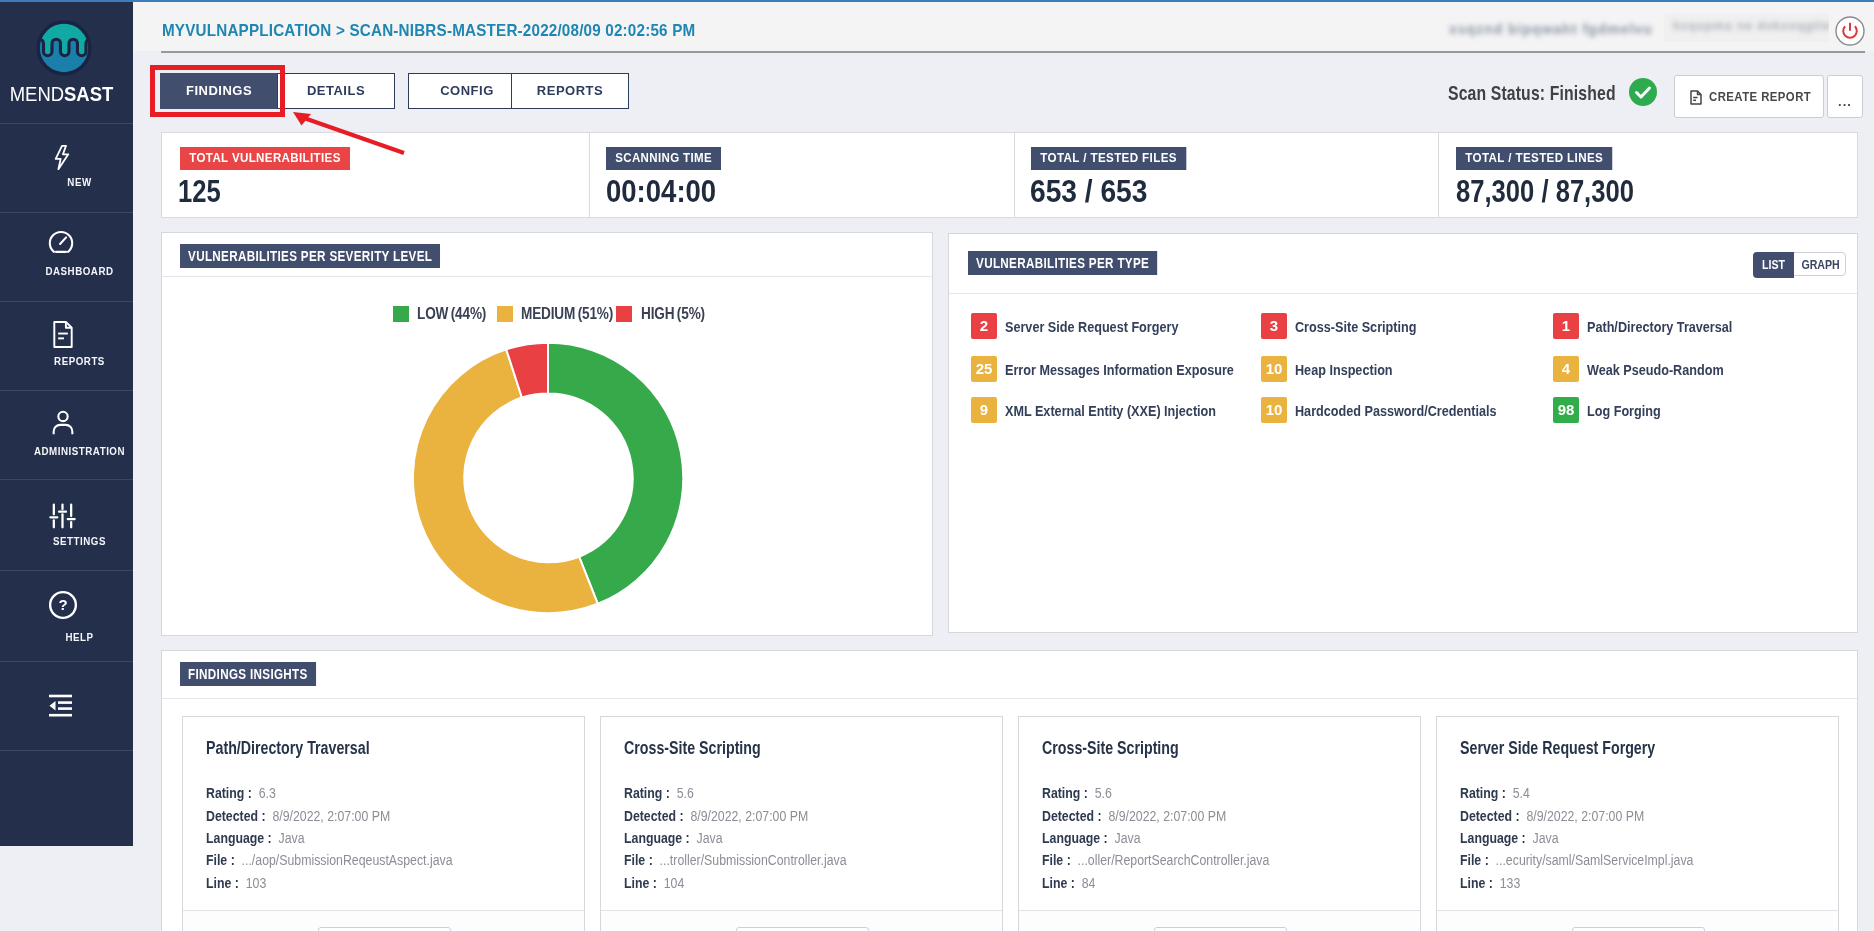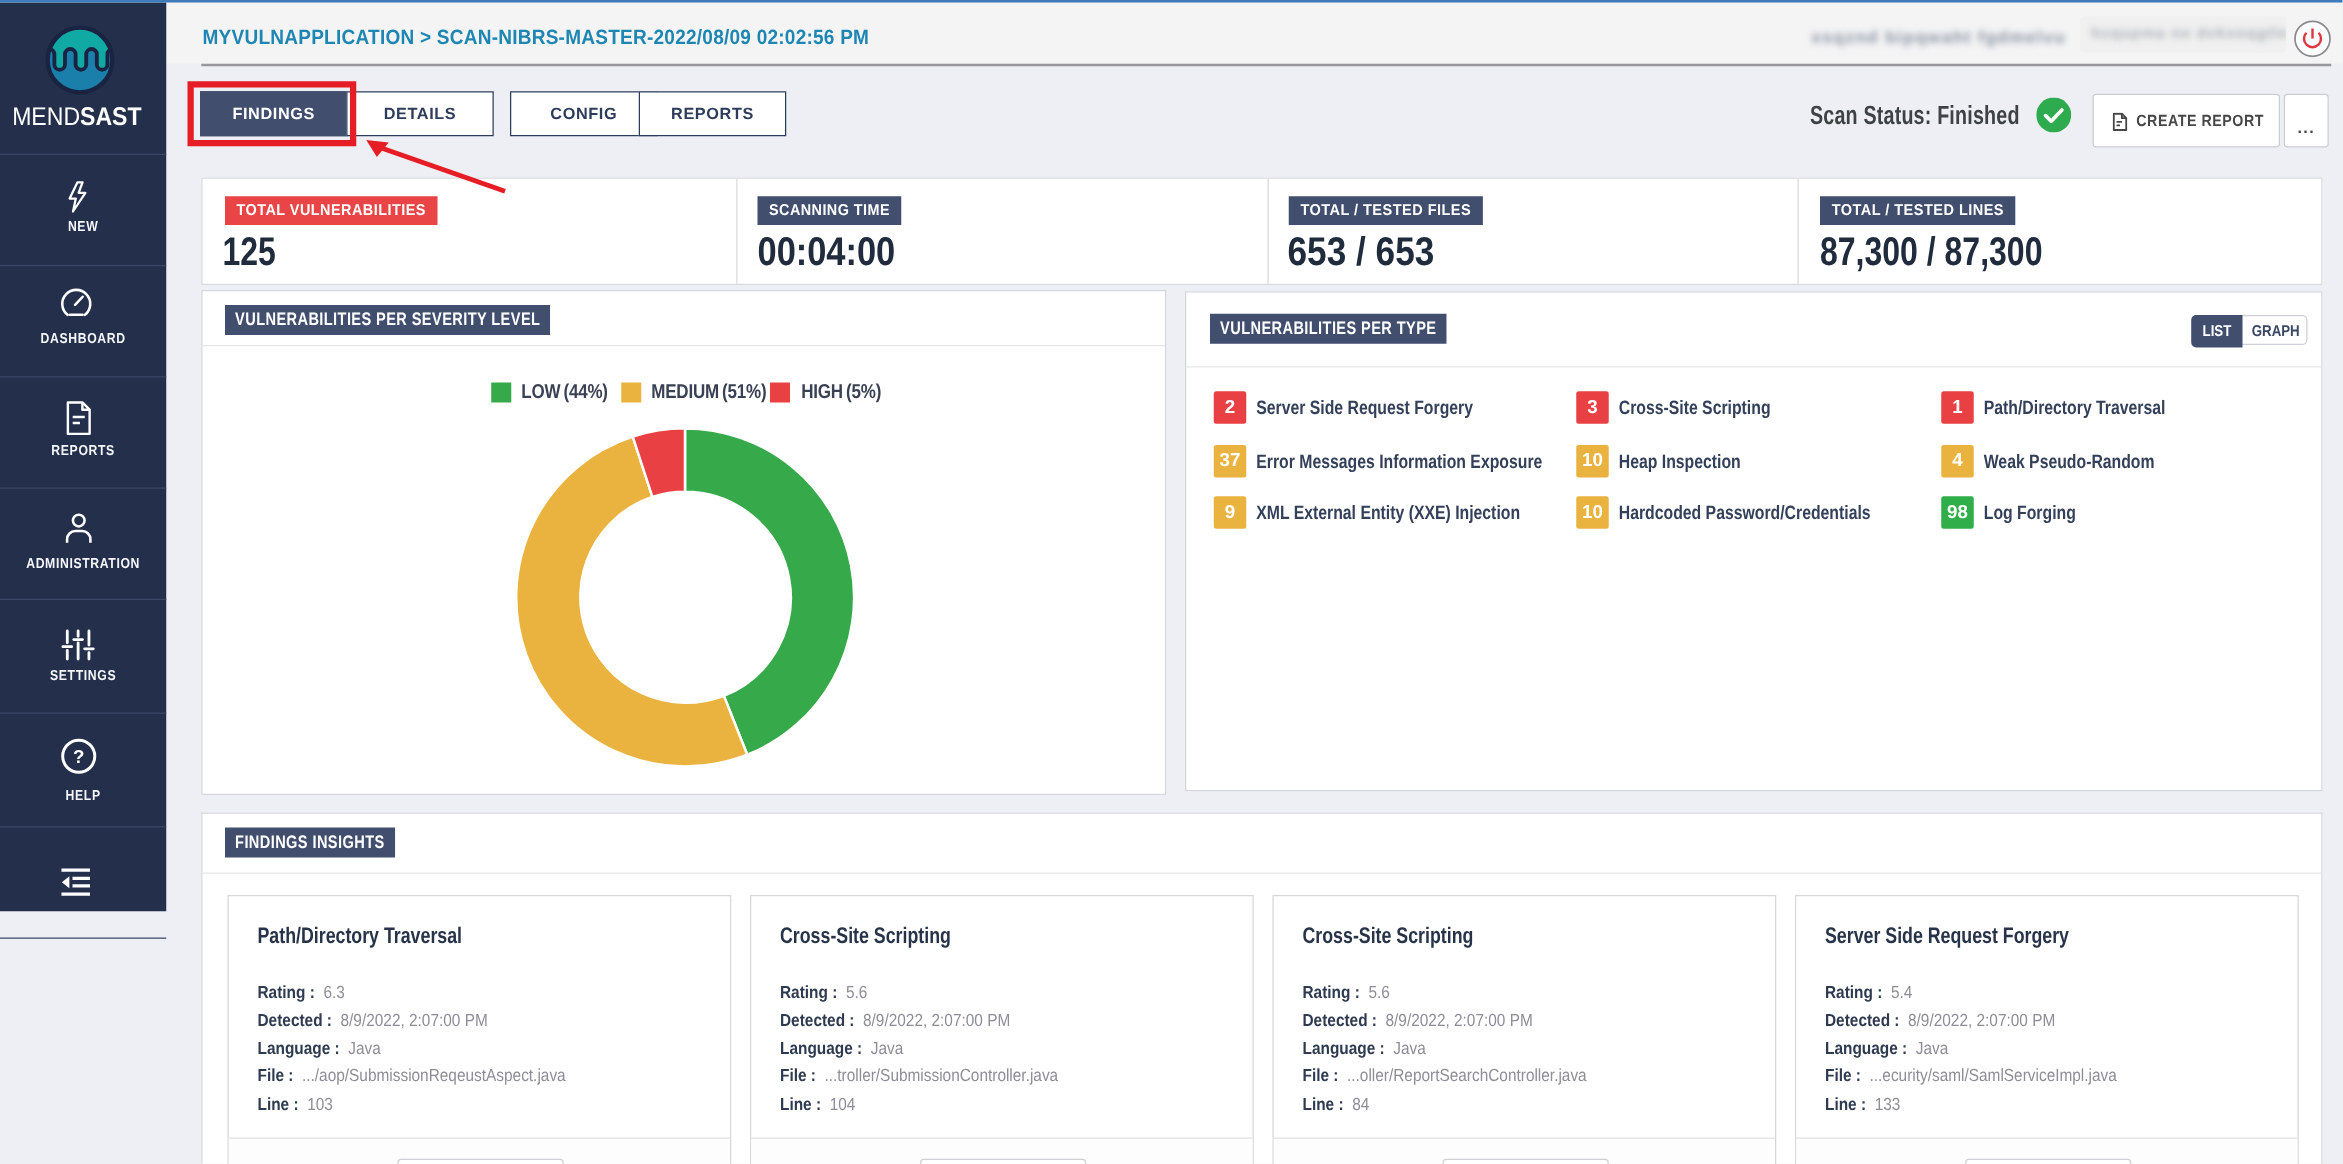--- a/index.html
+++ b/index.html
@@ -4,21 +4,21 @@
 <style>
 * { margin:0; padding:0; box-sizing:border-box; }
 html,body { width:1874px; height:931px; overflow:hidden; background:#edeff4;
   font-family:"Liberation Sans", sans-serif; }
 .abs { position:absolute; }
 
 
 #topline { position:absolute; left:0; top:0; width:1874px; height:2px; background:#3d7cba; z-index:50; }
 
 
-#sidebar { position:absolute; left:0; top:2px; width:133px; height:727px; background:#242f4c; z-index:10; }
+#sidebar { position:absolute; left:0; top:2px; width:133px; height:844px; background:#242f4c; z-index:10;padding-left:13px; }
 .sdiv { position:absolute; left:0; width:133px; height:1px; background:#3b4664; }
 .mlabel { position:absolute; width:133px; text-align:center; color:#f4f6f9; font-size:11.5px; font-weight:bold; letter-spacing:.6px; transform:scaleX(.85); }
 #logotext { position:absolute; top:80px; left:0; width:123px; text-align:center; color:#fff; font-size:20.5px; letter-spacing:0px; transform:scaleX(.9); }
 #logotext b { font-weight:bold; }
 
 
 #topbar { position:absolute; left:133px; top:2px; width:1741px; height:49px; background:#f4f4f5; }
 #hr1 { position:absolute; left:161px; top:51px; width:1704px; height:2px; background:#97979d; }
 #crumb { position:absolute; left:162px; top:21px; font-size:16.5px; font-weight:bold; color:#1e86b2; letter-spacing:.2px; transform:scaleX(.923); transform-origin:0 50%; }
 #blur1 { position:absolute; left:1449px; top:21px; width:207px; height:17px; filter:blur(2.5px); overflow:hidden; color:#8b94a3; font-weight:bold; font-size:14px; white-space:nowrap; letter-spacing:1px; }
@@ -34,21 +34,21 @@
 
 
 #scanstatus { position:absolute; left:1448px; top:81px; font-size:21px; font-weight:bold; color:#3e4245; letter-spacing:.2px; transform:scaleX(.75); transform-origin:0 50%; }
 #check { position:absolute; left:1629px; top:78px; }
 .btn { position:absolute; top:75px; height:43px; background:#fff; border:1px solid #cccdd2; border-radius:3px;
   color:#474747; font-size:13px; font-weight:bold; letter-spacing:.5px; text-align:center; line-height:41px; }
 #btn-create { left:1674px; width:150px; }
 #btn-dots { left:1827px; width:36px; letter-spacing:1px; }
 
 
-#stats { position:absolute; left:161px; top:142px; width:1697px; height:86px; background:#fff; border:1px solid #d9dade; }
+#stats { position:absolute; left:161px; top:132px; width:1697px; height:86px; background:#fff; border:1px solid #d9dade; }
 .statdiv { position:absolute; top:0; width:1px; height:84px; background:#d9dade; }
 .chip { position:absolute; height:23px; color:#fff; font-size:12.5px; font-weight:bold; letter-spacing:.4px;
   line-height:23px; padding:0 10px; background:#414e6d; white-space:nowrap; transform-origin:0 50%; }
 .chip.red { background:#e94547; }
 .bignum { position:absolute; font-size:32px; font-weight:bold; color:#202c3e; transform:scaleX(.80); transform-origin:0 50%; white-space:nowrap; letter-spacing:0; }
 
 
 .panel { position:absolute; background:#fff; border:1px solid #d5d7dd; }
 .phead { position:absolute; left:0; top:0; width:100%; border-bottom:1px solid #e6e6ea; }
 
@@ -241,21 +241,21 @@
     <div class="off"><span>GRAPH</span></div>
   </div>
 
 <div class="badge b-red" style="left:971px;top:313px">2</div>
 <div class="titem" style="left:1005px;top:318px">Server Side Request Forgery</div>
 <div class="badge b-red" style="left:1261px;top:313px">3</div>
 <div class="titem" style="left:1295px;top:318px">Cross-Site Scripting</div>
 <div class="badge b-red" style="left:1553px;top:313px">1</div>
 <div class="titem" style="left:1587px;top:318px">Path/Directory Traversal</div>
 
-<div class="badge b-org" style="left:971px;top:356px">37</div>
+<div class="badge b-org" style="left:971px;top:356px">25</div>
 <div class="titem" style="left:1005px;top:361px">Error Messages Information Exposure</div>
 <div class="badge b-org" style="left:1261px;top:356px">10</div>
 <div class="titem" style="left:1295px;top:361px">Heap Inspection</div>
 <div class="badge b-org" style="left:1553px;top:356px">4</div>
 <div class="titem" style="left:1587px;top:361px">Weak Pseudo-Random</div>
 
 <div class="badge b-org" style="left:971px;top:397px">9</div>
 <div class="titem" style="left:1005px;top:402px">XML External Entity (XXE) Injection</div>
 <div class="badge b-org" style="left:1261px;top:397px">10</div>
 <div class="titem" style="left:1295px;top:402px">Hardcoded Password/Credentials</div>

